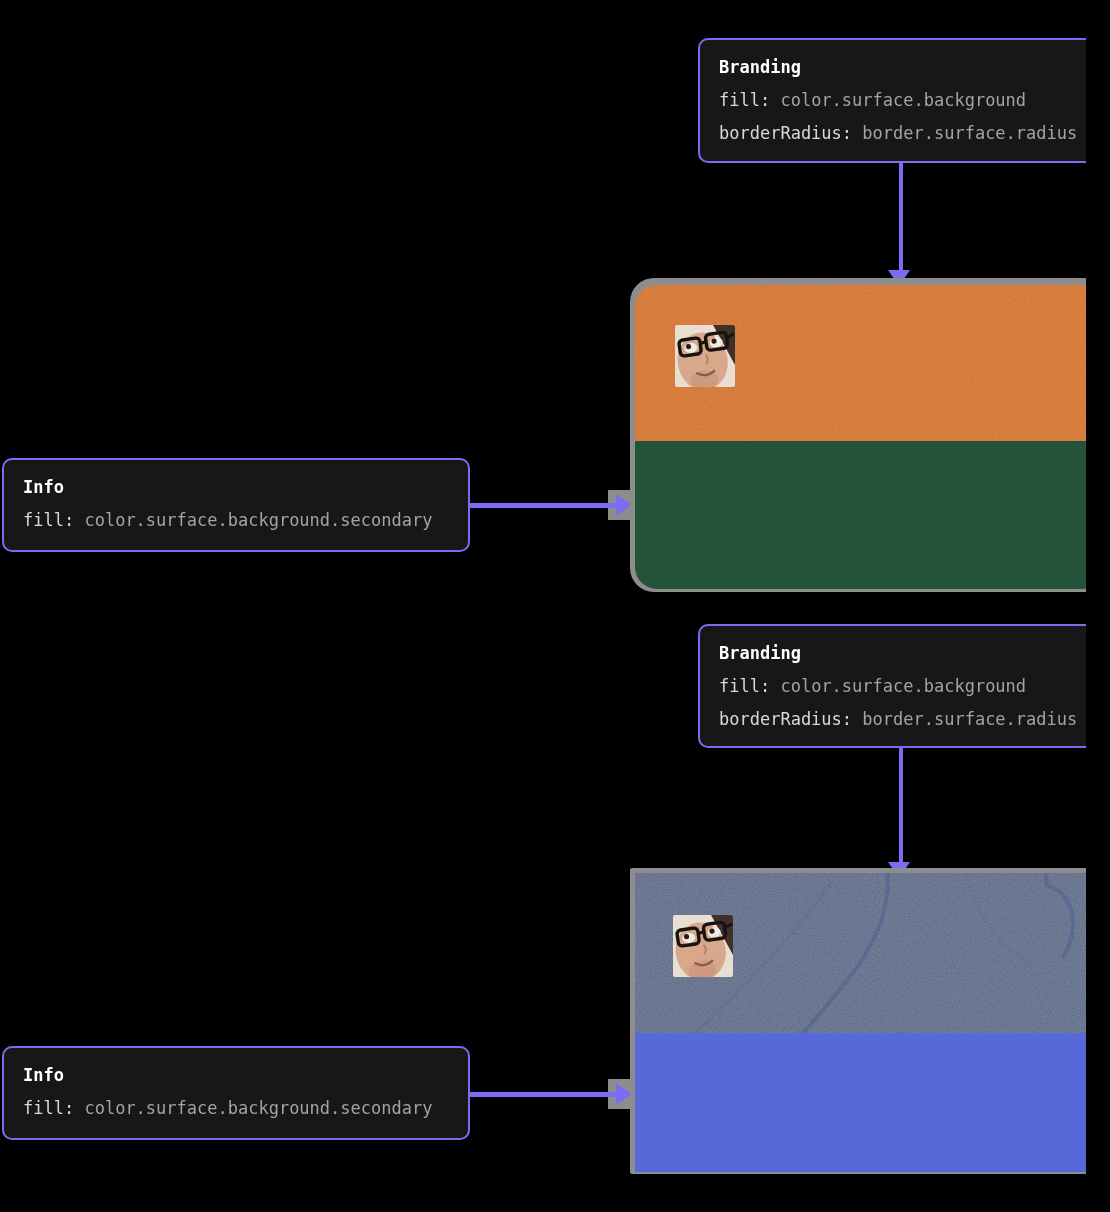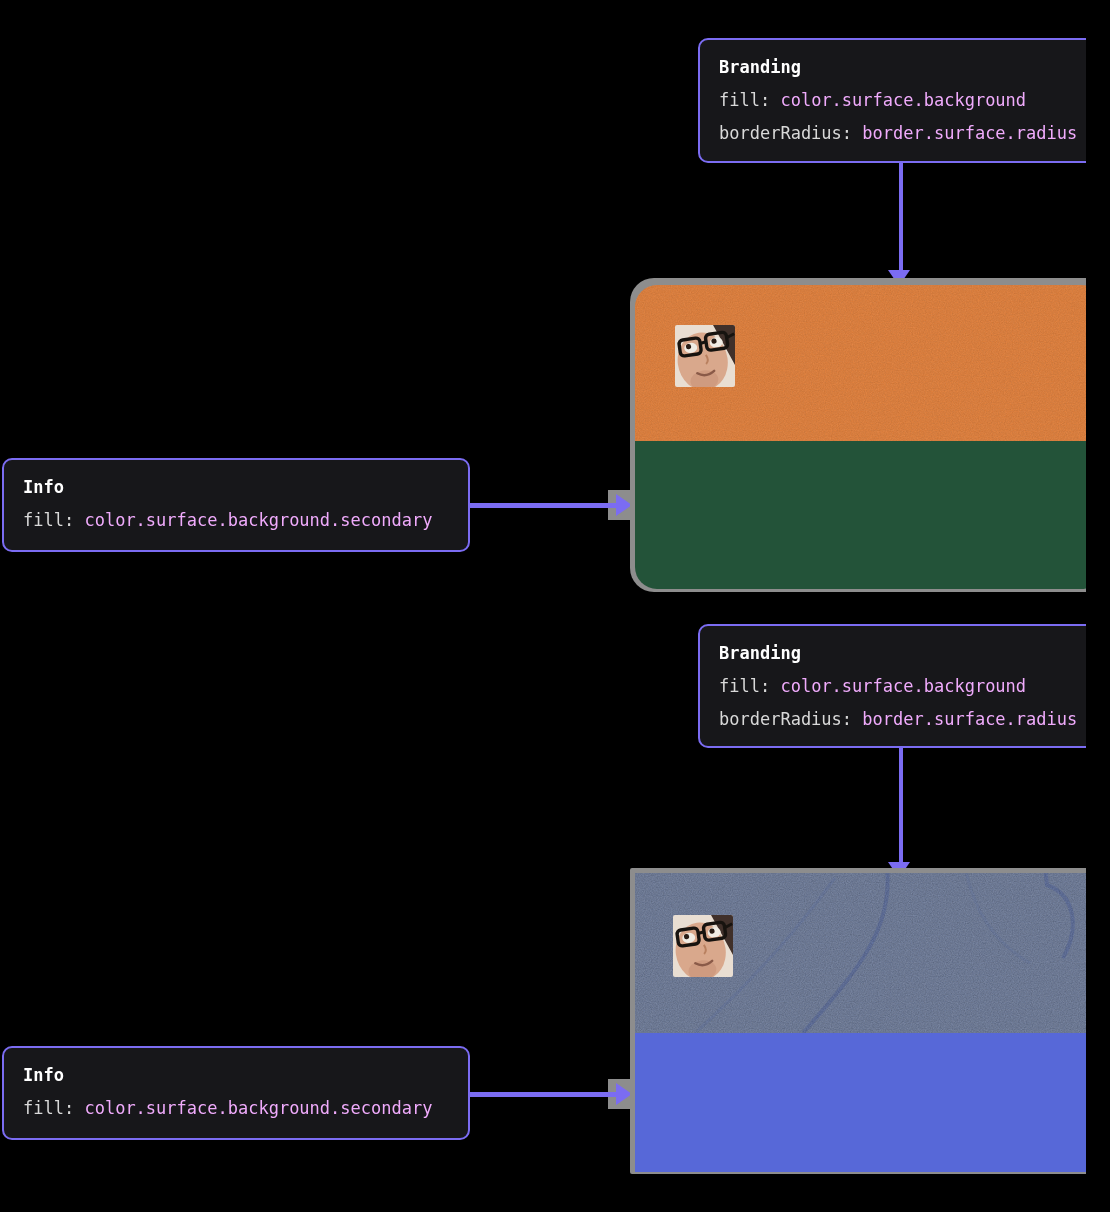--- a/index.html
+++ b/index.html
@@ -9,21 +9,21 @@
   }
 
   
   .anno-box {
     position:absolute; box-sizing:border-box;
     background:#17171a; border:2px solid #7b6cf2; border-radius:10px;
     padding:15px 19px;
   }
   .anno-title { font-weight:bold; font-size:17px; color:#ffffff; line-height:24px; }
   .anno-line  { font-size:17px; color:#d9d9d9; line-height:24px; margin-top:9px; white-space:nowrap; }
-  .anno-value { color:#f0abfc; }
+  .anno-value { color:#a3a3a3; }
   .branding-1 { left:698px; top:38px;  width:408px; height:125px; }
   .branding-2 { left:698px; top:624px; width:408px; height:124px; }
   .info-1 { left:2px; top:458px;  width:468px; height:94px; }
   .info-2 { left:2px; top:1046px; width:468px; height:94px; }
   .info-1 .anno-line, .info-2 .anno-line { }
 
   
   .vline { position:absolute; width:4px; background:#7b6cf2; }
   .vhead { position:absolute; width:0; height:0;
            border-left:11px solid transparent; border-right:11px solid transparent;

